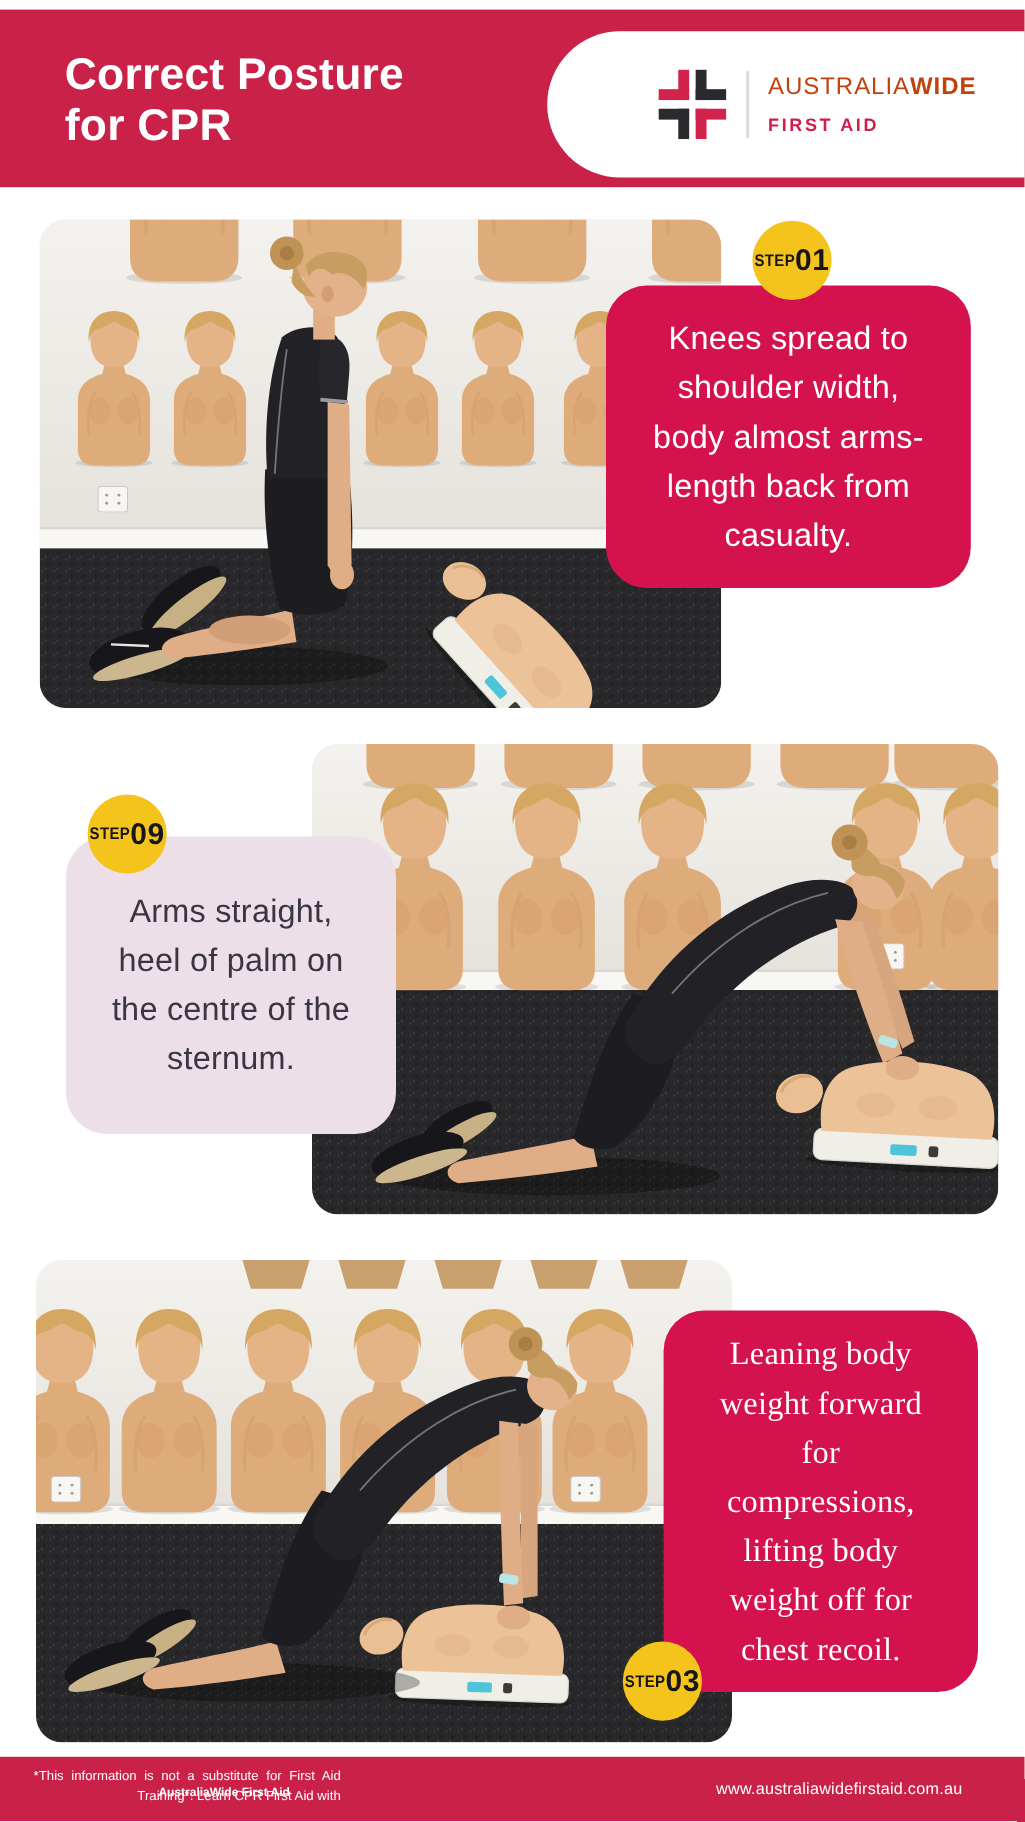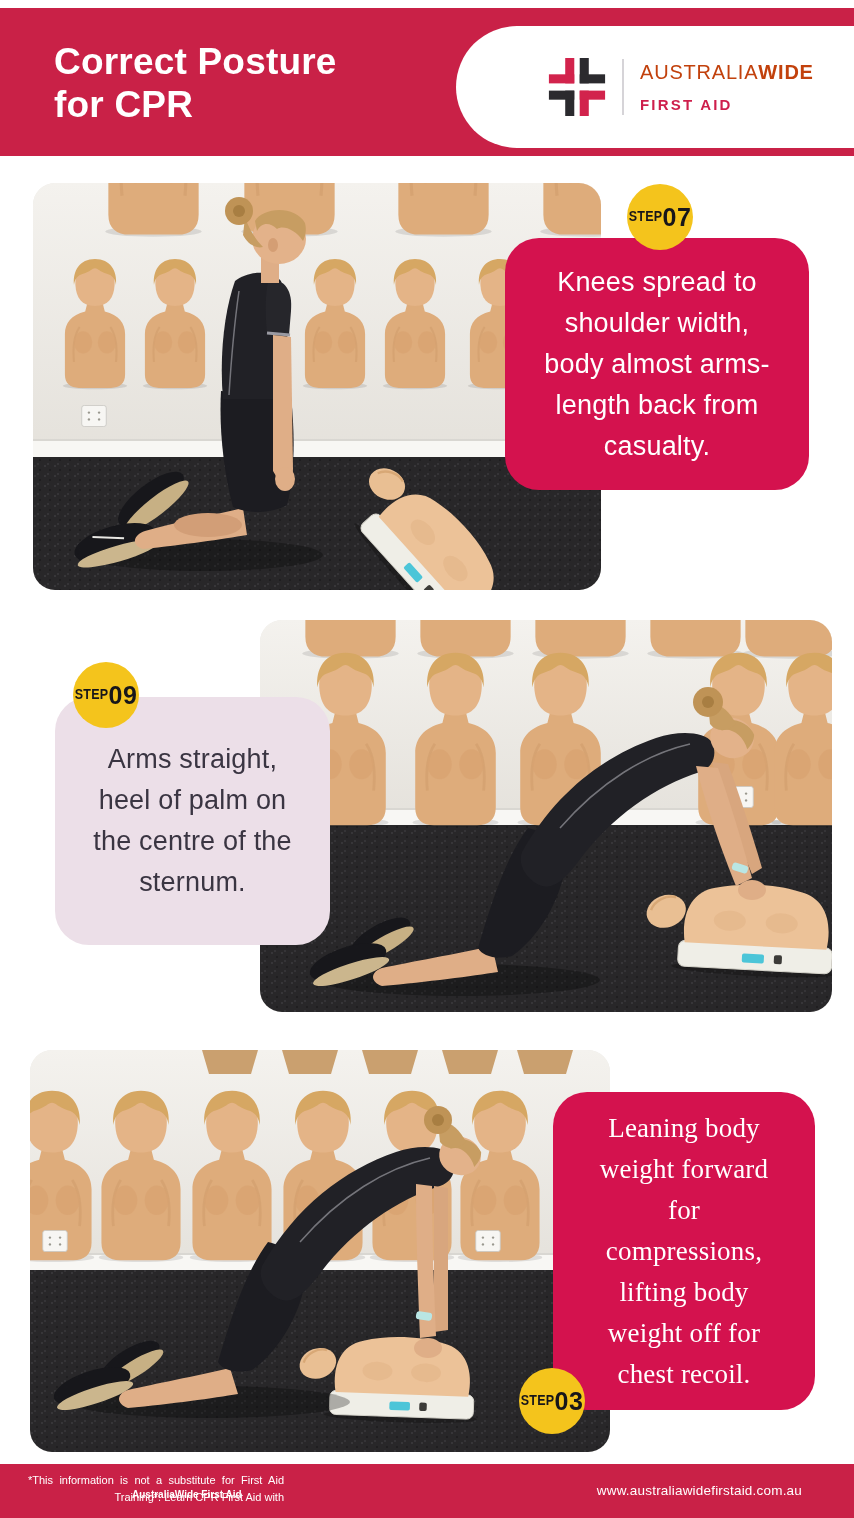--- a/index.html
+++ b/index.html
@@ -174,21 +174,21 @@
         <ellipse cx="240" cy="62" rx="5" ry="7" fill="#d49e74"></ellipse>
         <path d="M222 38 C230 24 262 22 272 40 C274 48 272 54 270 58 C262 46 250 42 244 46 C236 38 228 40 224 48 Z" fill="#c79d62"></path>
         <path d="M212 34 C216 46 222 56 230 64 C222 66 214 60 210 52 Z" fill="#c79d62"></path>
         <circle cx="206" cy="28" r="14" fill="#bf9356"></circle>
         <circle cx="206" cy="28" r="6" fill="#a87e42"></circle>
       </g>
     </svg>
   </div>
   <div class="badge" id="badge1">
     <span class="lbl">STEP</span>
-    <span class="num">07</span>
+    <span class="num">01</span>
   </div>
   <div class="callout crimson" id="callout1">
     <span class="txt">Knees spread to
 shoulder width,
 body almost arms-
 length back from
 casualty.</span>
   </div>
 
   <div class="photo" id="photo2" role="img" aria-label="Instructor leaning forward with straight arms, heel of palm on the centre of a CPR manikin's sternum">

